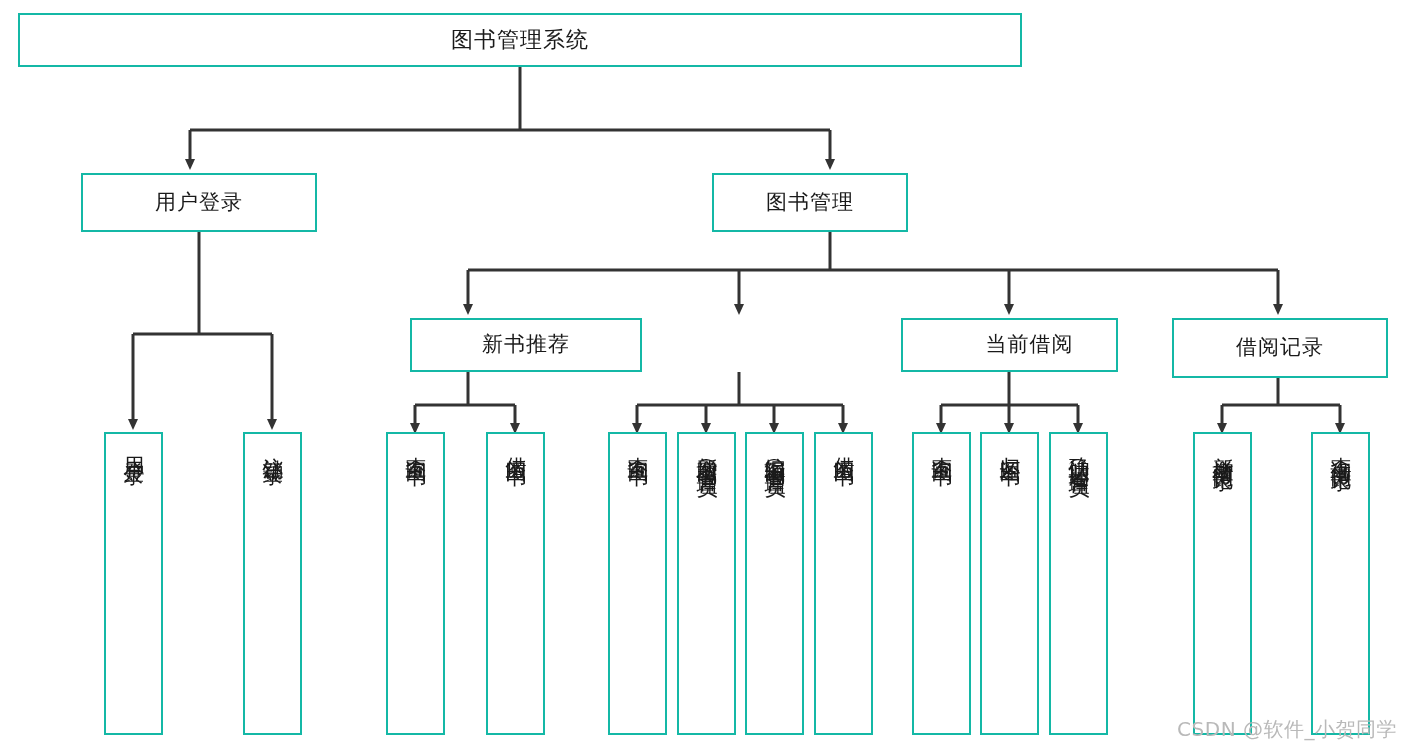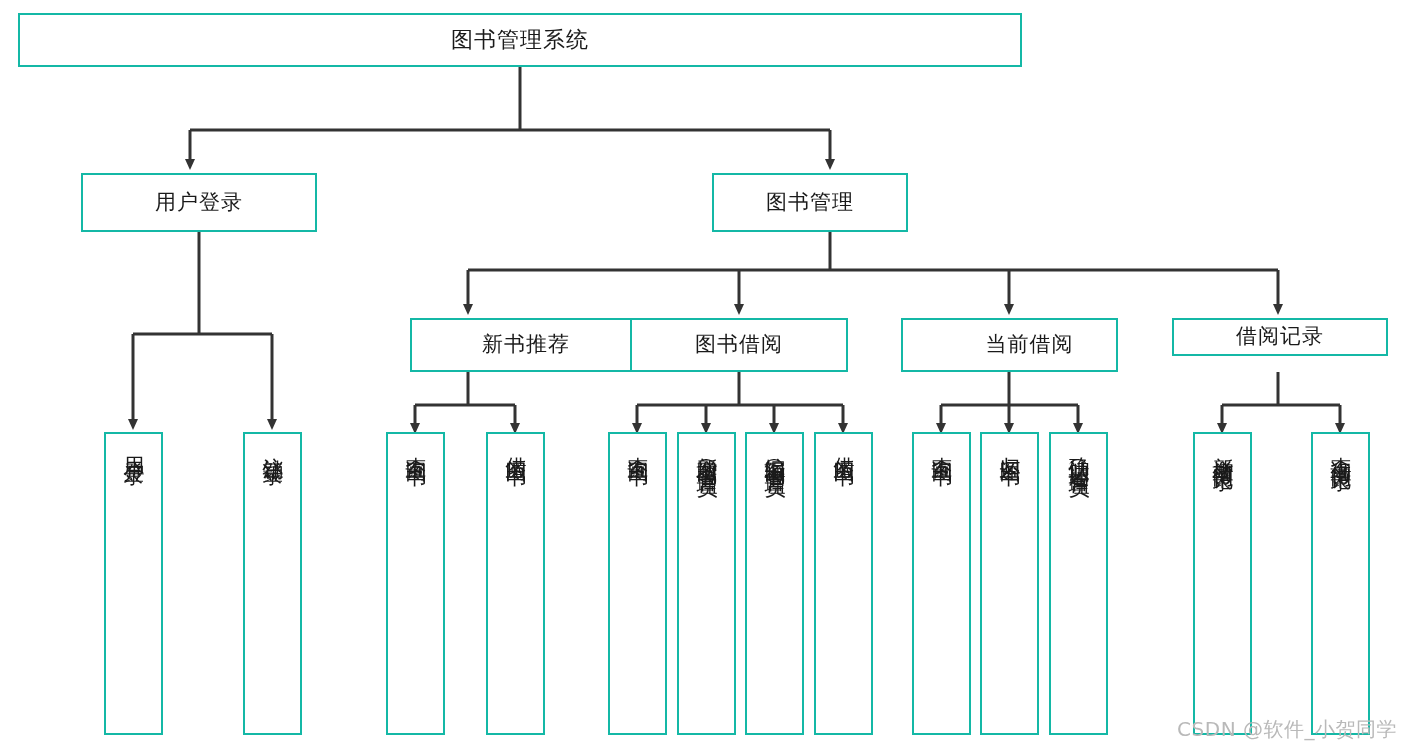--- a/index.html
+++ b/index.html
@@ -116,27 +116,24 @@
   <div class="node-box" style="left:81px;top:173px;width:236px;height:59px;">
     <span class="node-label">用户登录</span>
   </div>
   <div class="node-box" style="left:712px;top:173px;width:196px;height:59px;">
     <span class="node-label">图书管理</span>
   </div>
 
   <div class="node-box" style="left:362px;top:318px;width:232px;height:54px;margin-left:48px;">
     <span class="node-label">新书推荐</span>
   </div>
-  <div class="node-box" style="left:630px;top:318px;width:218px;height:54px;">
-    <span class="node-label">图书借阅</span>
-  </div>
   <div class="node-box" style="left:901px;top:318px;width:217px;height:54px;padding-left:40px;">
     <span class="node-label">当前借阅</span>
   </div>
-  <div class="node-box" style="left:1172px;top:318px;width:216px;height:38px;">
+  <div class="node-box" style="left:1172px;top:318px;width:216px;height:60px;">
     <span class="node-label">借阅记录</span>
   </div>
 
   <div class="node-box leaf" style="left:104px;top:432px;width:59px;height:303px;">
     <span class="node-label">用户登录</span>
   </div>
   <div class="node-box leaf" style="left:243px;top:432px;width:59px;height:303px;">
     <span class="node-label">注销登录</span>
   </div>
 

